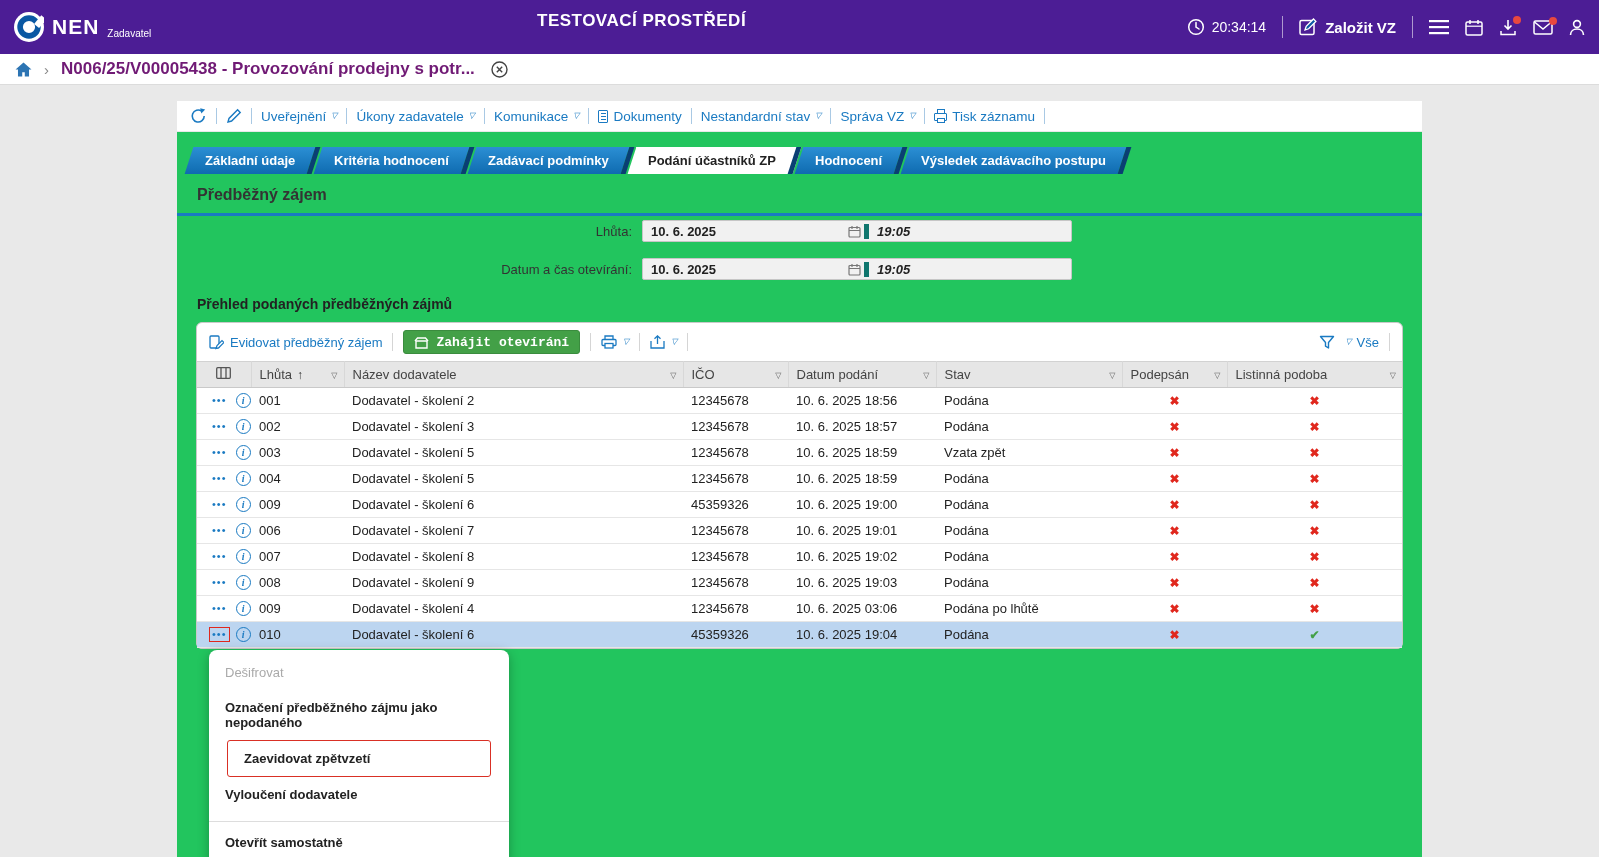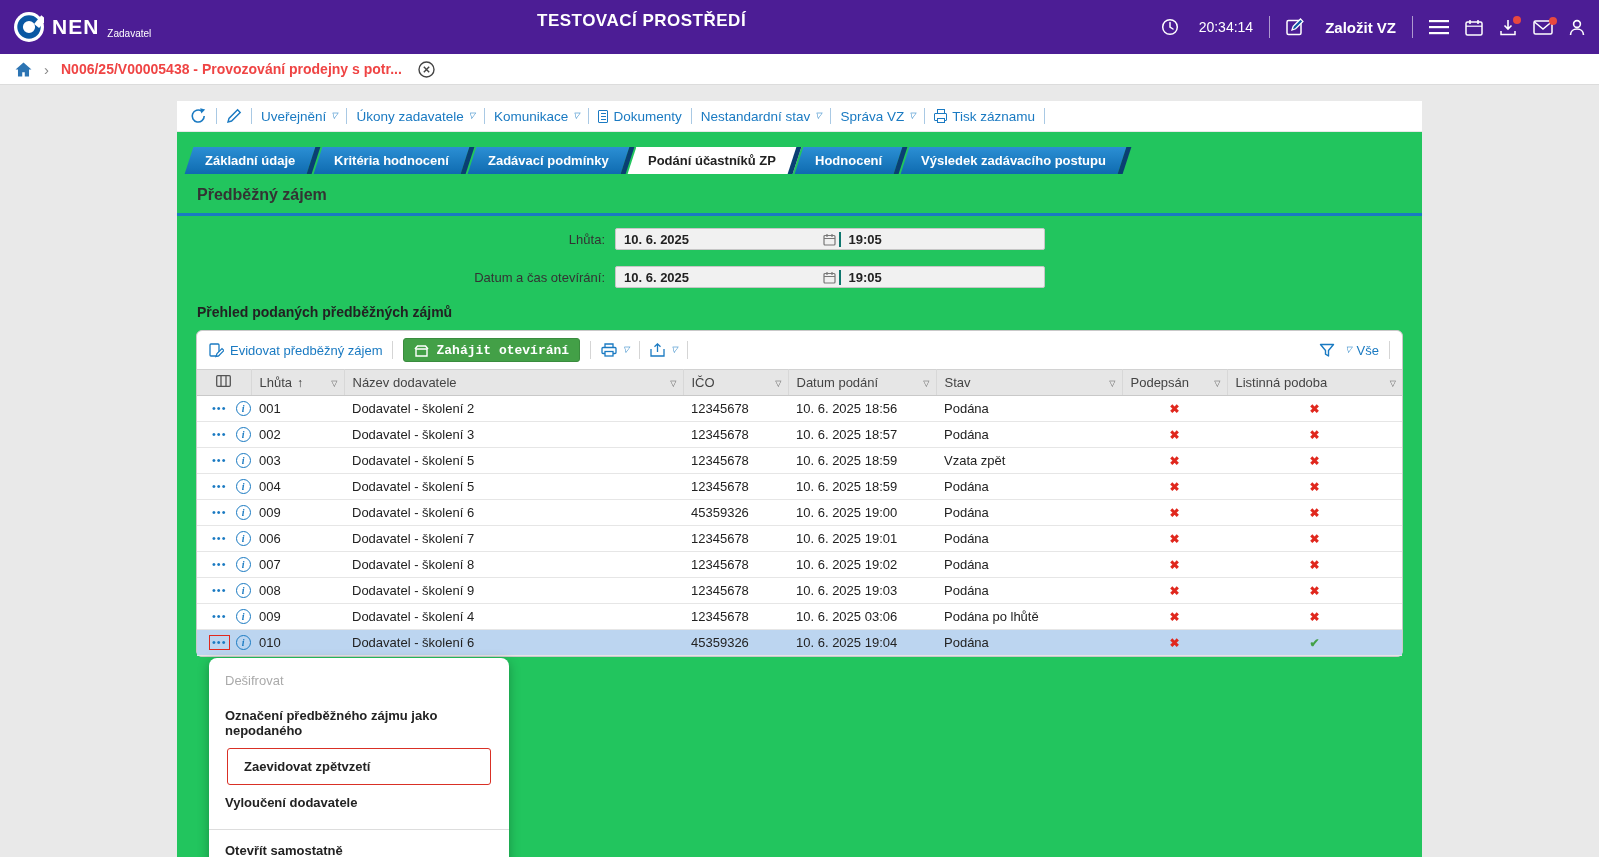--- a/index.html
+++ b/index.html
@@ -14,33 +14,33 @@
   
   .topbar {
     height: 54px; background: #4c1d95; color: #fff;
     display: flex; align-items: center; padding: 0 14px; position: relative;
   }
   .logo-group { display:flex; align-items:flex-end; gap:8px; }
   .brand { font-size: 21px; font-weight: bold; letter-spacing: 1px; line-height: 30px; }
   .brand-sub { font-size: 10px; padding-bottom: 3px; }
   .env-title { position:absolute; left: 537px; top: 11px; font-size: 17px; font-weight: bold; letter-spacing: .5px; }
   .topbar-right { margin-left:auto; display:flex; align-items:center; gap:16px; }
-  .tb-item { display:flex; align-items:center; gap:20px; font-size:14px; color:#fff; }
+  .tb-item { display:flex; align-items:center; gap:7px; font-size:14px; color:#fff; }
   .tb-item.bold { font-weight:bold; font-size:15px; }
   .v-sep { width:1px; height:22px; background:rgba(255,255,255,.55); }
   .badge-wrap { position:relative; display:flex; }
   .badge { position:absolute; top:-3px; right:-4px; width:8px; height:8px; border-radius:50%; background:#e8483f; }
 
   
   .breadcrumb-bar {
     height: 31px; background:#fff; display:flex; align-items:center;
     padding: 0 15px; gap: 12px; border-bottom: 1px solid #dcdcdc;
   }
   .crumb-chevron { color:#888; font-size:15px; }
-  .crumb { font-weight: bold; font-size: 14px; color:#ef4444; }
+  .crumb { font-weight: bold; font-size: 17px; color:#701a75; }
   .crumb-close { display:flex; margin-left:4px; cursor:pointer; }
 
   
   .page { width: 1245px; margin: 16px auto 0; background:#22c55e; height: 756px; position: relative; }
 
   
   .cmd-toolbar {
     height: 31px; display:flex; align-items:center; padding: 0 13px; gap: 9px;
     border-bottom: 1px solid #e8e8e8; background:#fff;
   }
@@ -61,29 +61,29 @@
   .tab.active { background:#fff; border-right:5px solid #0a3f73; box-shadow: inset 0 1px 0 #fff; }
   .tab.active { background:#fff; }
   .tab.active span { color:#222; }
 
   
   .section-head { padding: 12px 20px 9px; }
   .section-title { font-size: 16px; font-weight: bold; color:#333; }
   .blue-rule { height: 3px; background:#1a7ac2; }
 
   
-  .fields { margin-top: 12px; }
+  .fields { margin-top: 4px; padding-left: 27px; }
   .field-row { display:flex; align-items:center; margin-bottom: 16px; }
   .field-label { width: 438px; text-align:right; padding-right: 10px; color:#333; }
   .field-control {
     width: 430px; height: 22px; display:flex; align-items:center;
     border: 1px solid #c6c6c6; background:#f1f1f1; border-radius:2px;
   }
   .fc-date, .fc-time { flex:1; padding: 0 8px; font-weight:bold; font-size:13px; color:#222; }
-  .fc-time { border-left: 2px solid #0f766e; }
+  .fc-time { border-left: 5px solid #0f766e; font-style: italic; }
   .cal-icon { display:flex; padding: 0 3px; }
 
   .grid-title { font-weight:bold; font-size:14px; color:#222; margin: 16px 0 10px 20px; }
 
   
   .panel { margin: 0 19px; border:1px solid #c9c9c9; border-radius: 6px; background:#fff; position:relative; }
   .panel-toolbar { display:flex; align-items:center; padding: 7px 12px; gap: 10px; }
   .link-blue { color:#1a7ac2; display:flex; align-items:center; gap:6px; cursor:pointer; white-space:nowrap; }
   .btn-green {
     background:#43a047; border:1px solid #3a8c3e; border-radius:3px; color:#fff;

